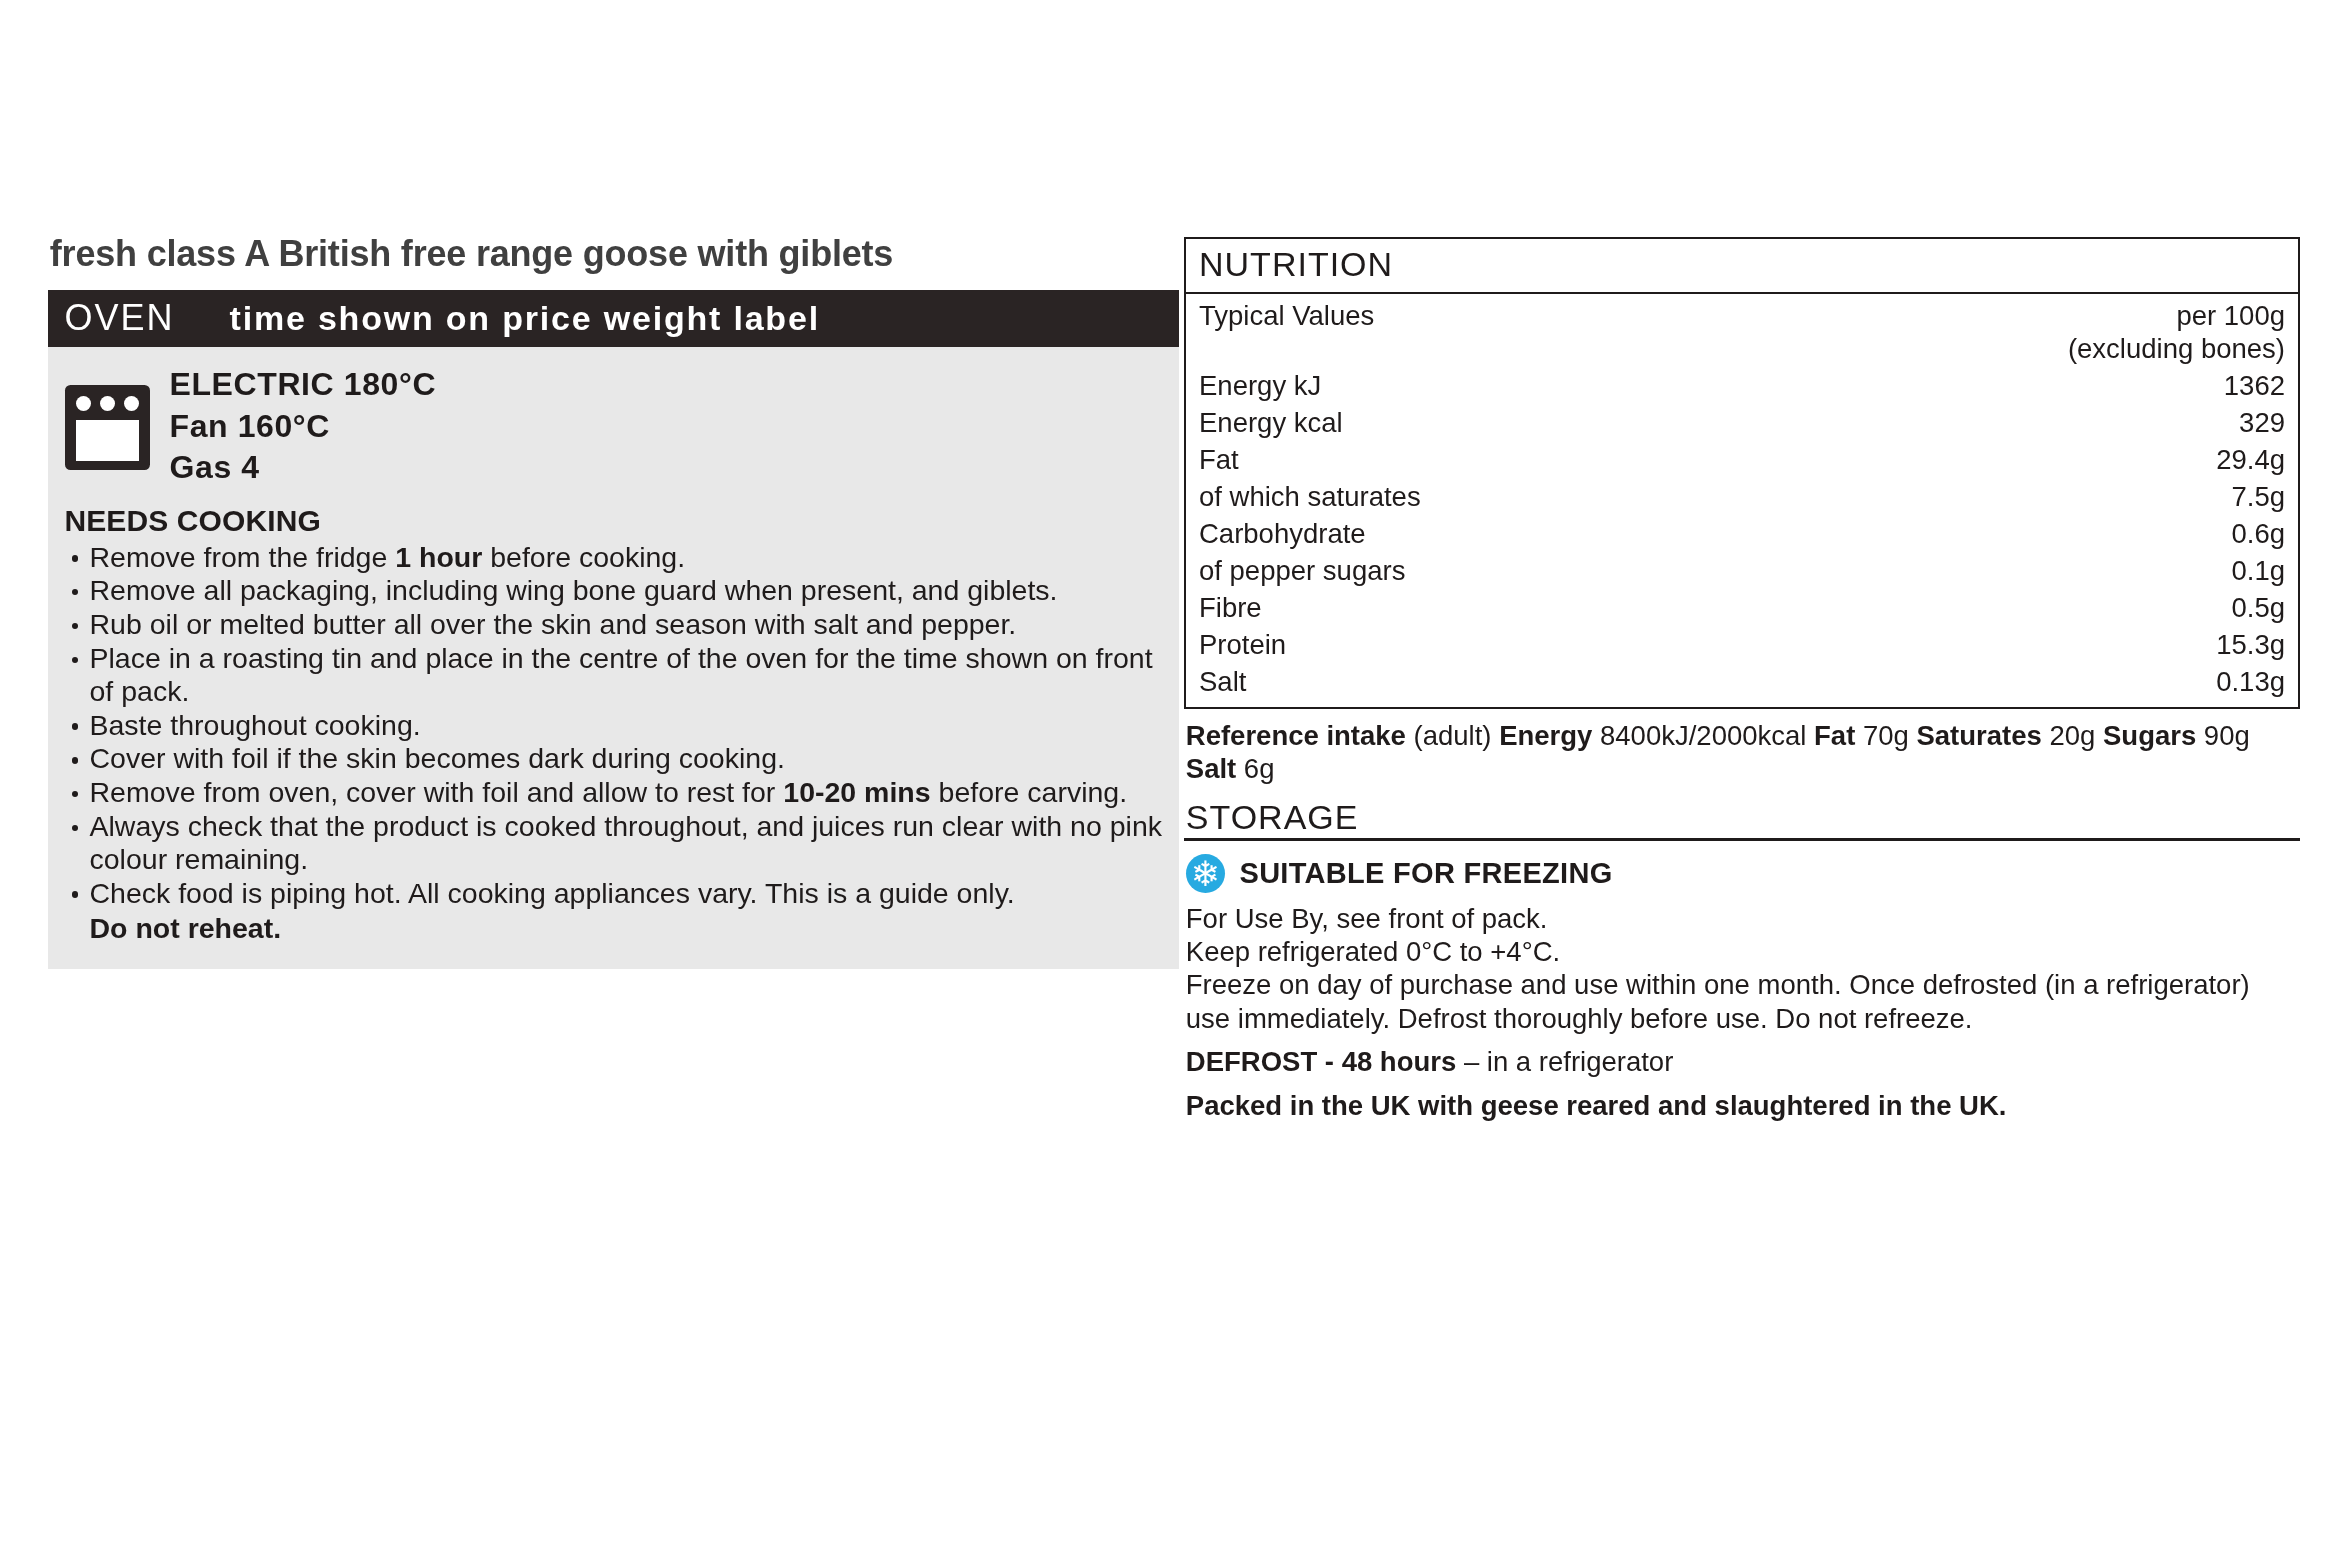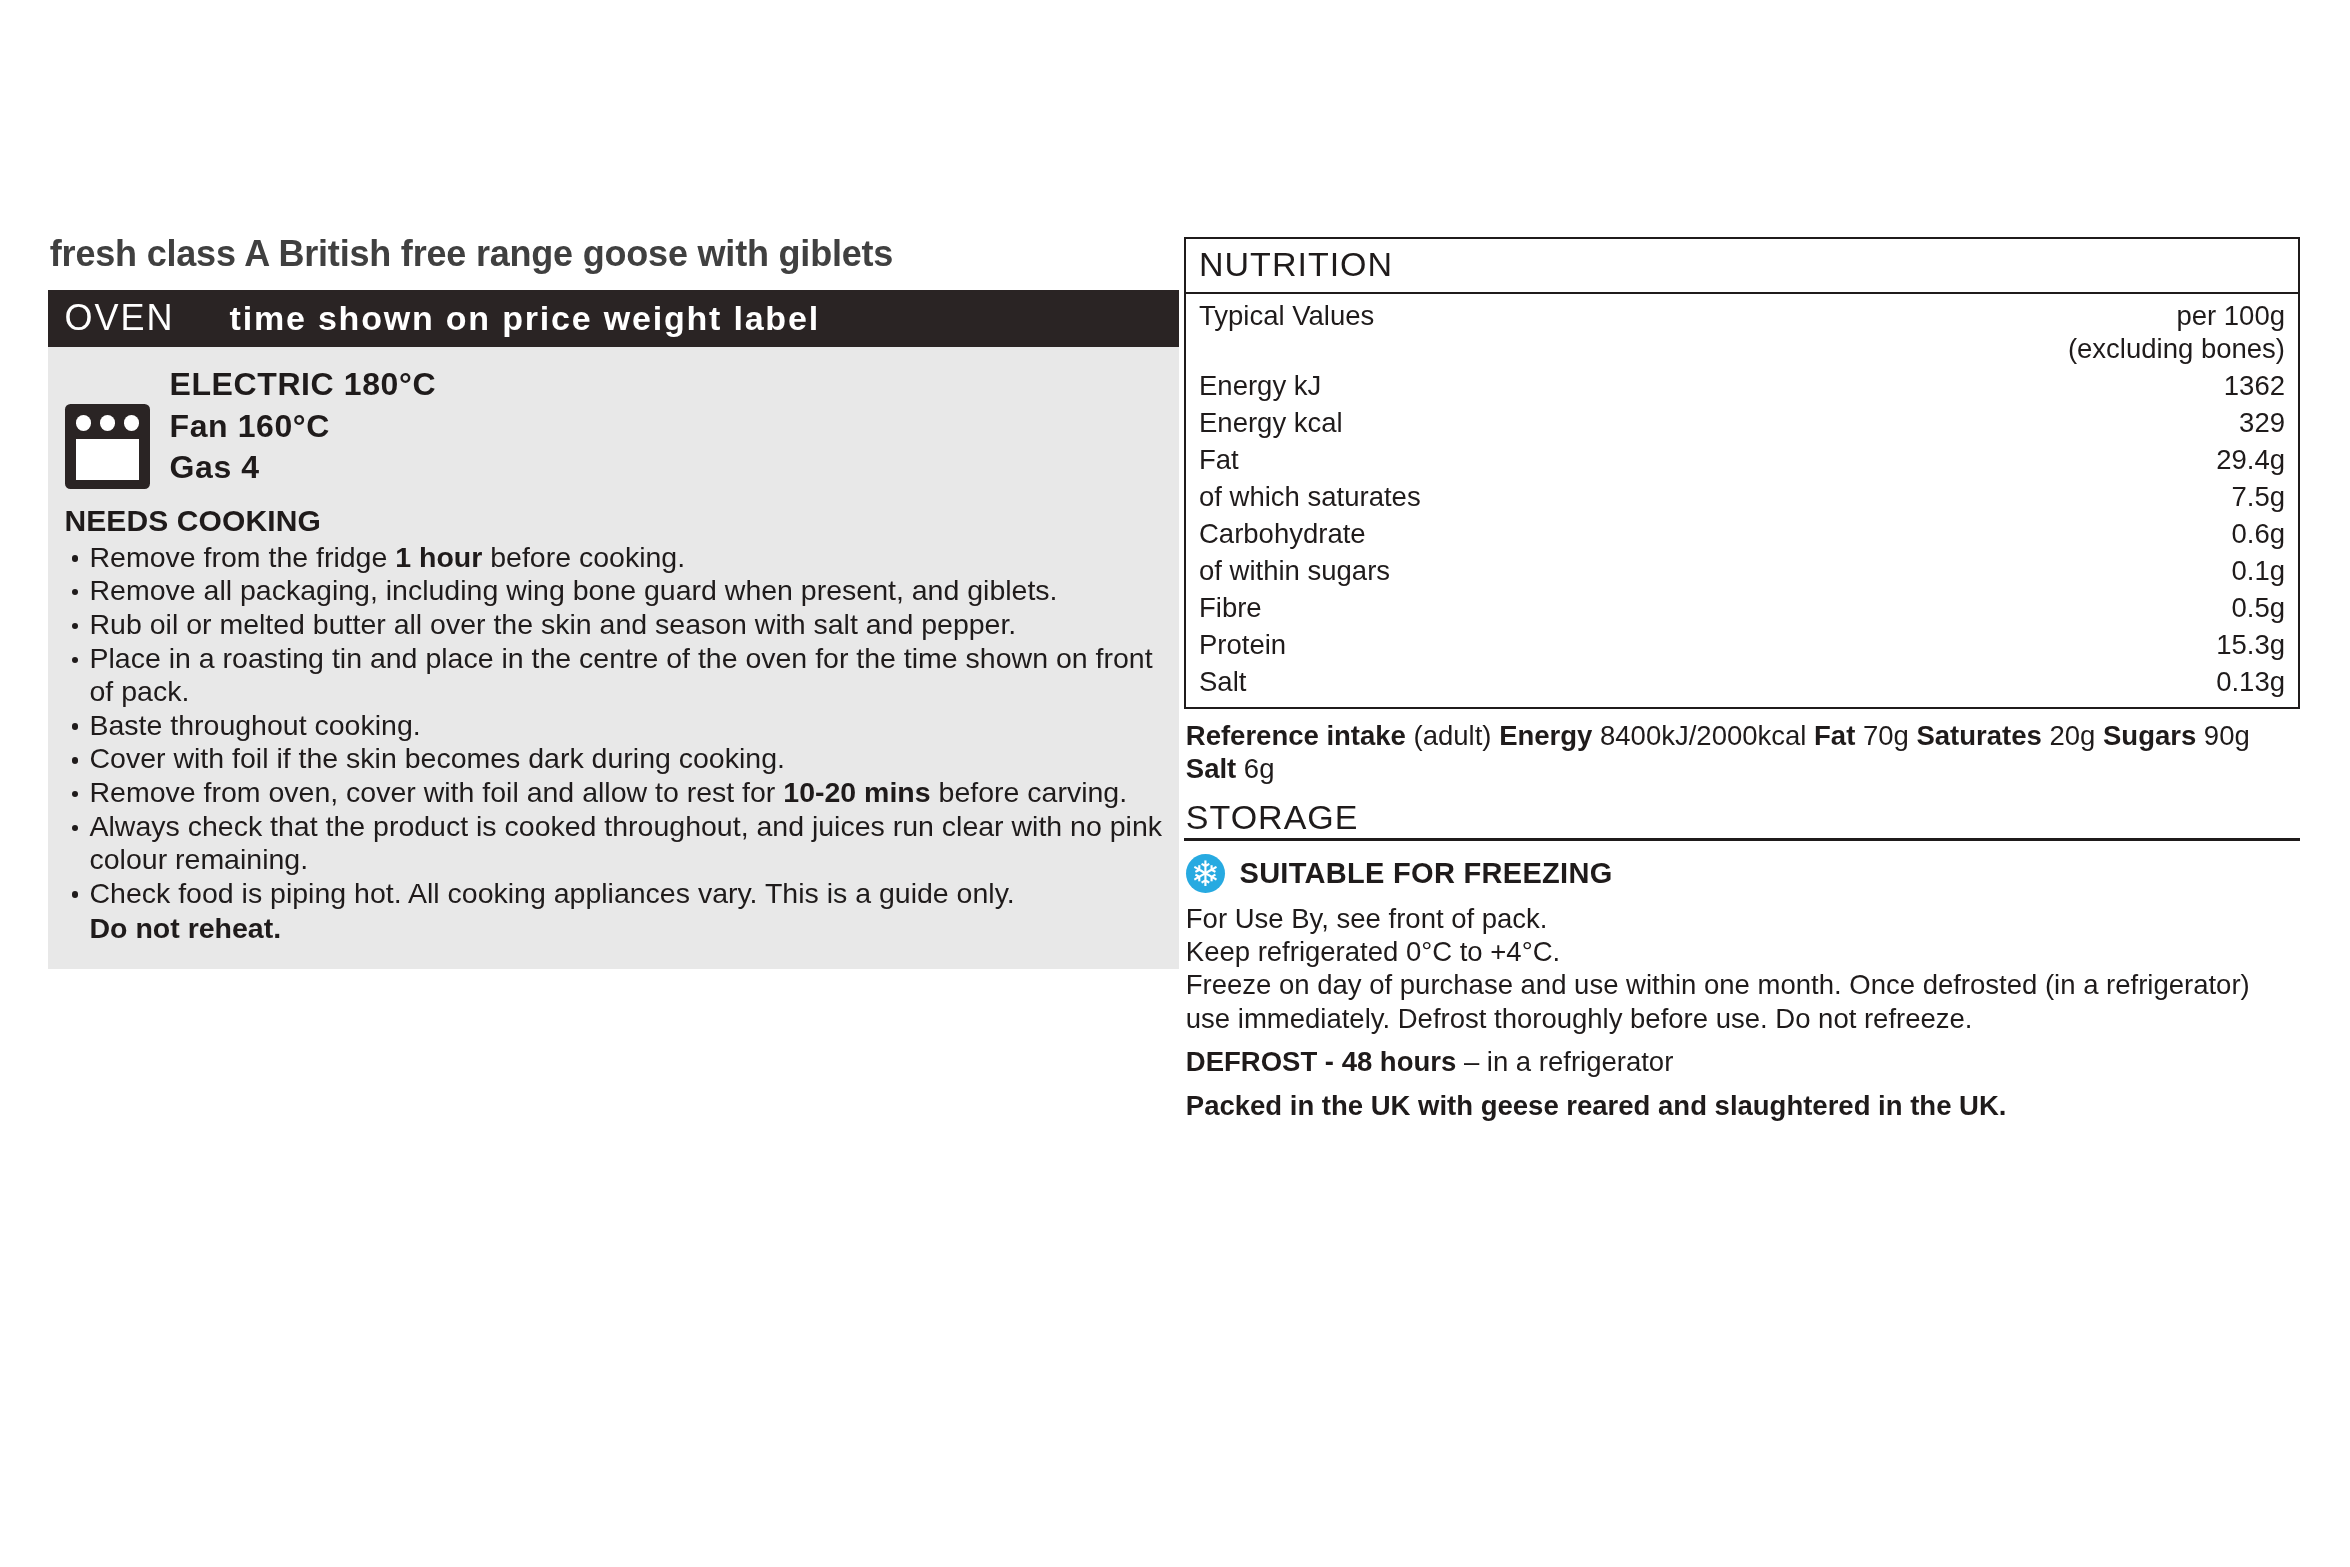--- a/index.html
+++ b/index.html
@@ -57,21 +57,21 @@
   }
 
   #cook-body {
     background: #e8e8e8;
     padding: 15.6px 16.5px 24px 16.5px;
     box-sizing: border-box;
   }
 
   #temps-row {
     display: flex;
-    align-items: flex-end;
+    align-items: center;
     gap: 20px;
     margin-bottom: 14.7px;
   }
 
   
   .oven-glyph {
     width: 85px;
     height: 85px;
     background: #2a2424;
     border-radius: 5.5px;
@@ -323,21 +323,21 @@
           </tr>
           <tr>
             <td>of which saturates</td>
             <td class="val">7.5g</td>
           </tr>
           <tr>
             <td>Carbohydrate</td>
             <td class="val">0.6g</td>
           </tr>
           <tr>
-            <td>of within sugars</td>
+            <td>of pepper sugars</td>
             <td class="val">0.1g</td>
           </tr>
           <tr>
             <td>Fibre</td>
             <td class="val">0.5g</td>
           </tr>
           <tr>
             <td>Protein</td>
             <td class="val">15.3g</td>
           </tr>

